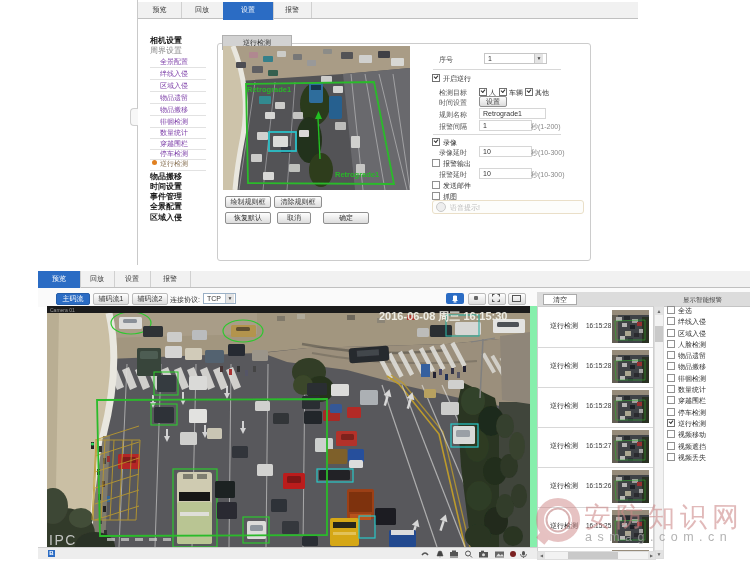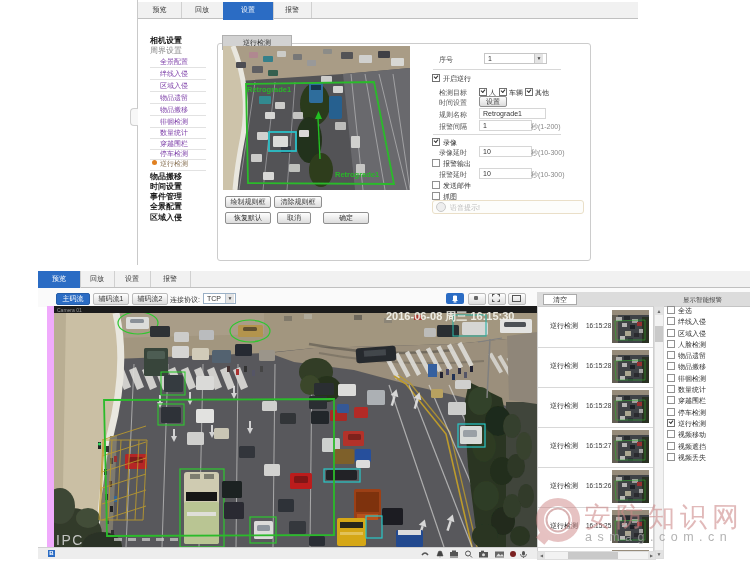--- a/index.html
+++ b/index.html
@@ -211,21 +211,21 @@
   <div class="btn3d" style="left:468px;top:293px;width:16px;height:10px;border-color:#bbb;"></div>
   <div class="abs" style="left:474px;top:296px;width:4px;height:4px;background:#666;border-radius:1px;"></div>
   <div class="btn3d" style="left:488px;top:293px;width:16px;height:10px;border-color:#bbb;"></div>
   <svg class="abs" style="left:492px;top:294px;" width="8" height="8" viewBox="0 0 8 8">
       <path d="M0.5 2.5 V0.5 H2.5 M5.5 0.5 H7.5 V2.5 M7.5 5.5 V7.5 H5.5 M2.5 7.5 H0.5 V5.5" stroke="#555" stroke-width="1.2" fill="none"></path>
     </svg>
   <div class="btn3d" style="left:508px;top:293px;width:16px;height:10px;border-color:#bbb;"></div>
   <div class="abs" style="left:512px;top:295px;width:7px;height:5px;border:1px solid #555;"></div>
 </div>
 
-<div class="abs" style="left:47px;top:306px;width:530px;height:241px;background:#f0abfc;padding-left:7px;" id="mvideo"><svg width="483" height="241" viewBox="0 0 483 241">
+<div class="abs" style="left:47px;top:306px;width:530px;height:241px;background:#86efac;" id="mvideo"><svg width="483" height="241" viewBox="0 0 483 241">
       <g filter="url(#vb)">
         <defs>
           <filter id="vb" x="-2%" y="-2%" width="104%" height="104%">
             <feGaussianBlur stdDeviation="0.55"></feGaussianBlur>
           </filter>
         </defs>
         <rect width="483" height="241" fill="#59595c"></rect>
         <polygon points="0,7 483,7 483,30 400,38 260,42 210,47 60,53 0,57" fill="#a2967f"></polygon>
         <polygon points="215,47 260,42 400,38 483,30 483,105 430,96 360,80 300,64 240,56" fill="#9b8f7b"></polygon>
         <polygon points="60,7 210,7 210,28 60,32" fill="#aca08c" opacity="0.7"></polygon>

